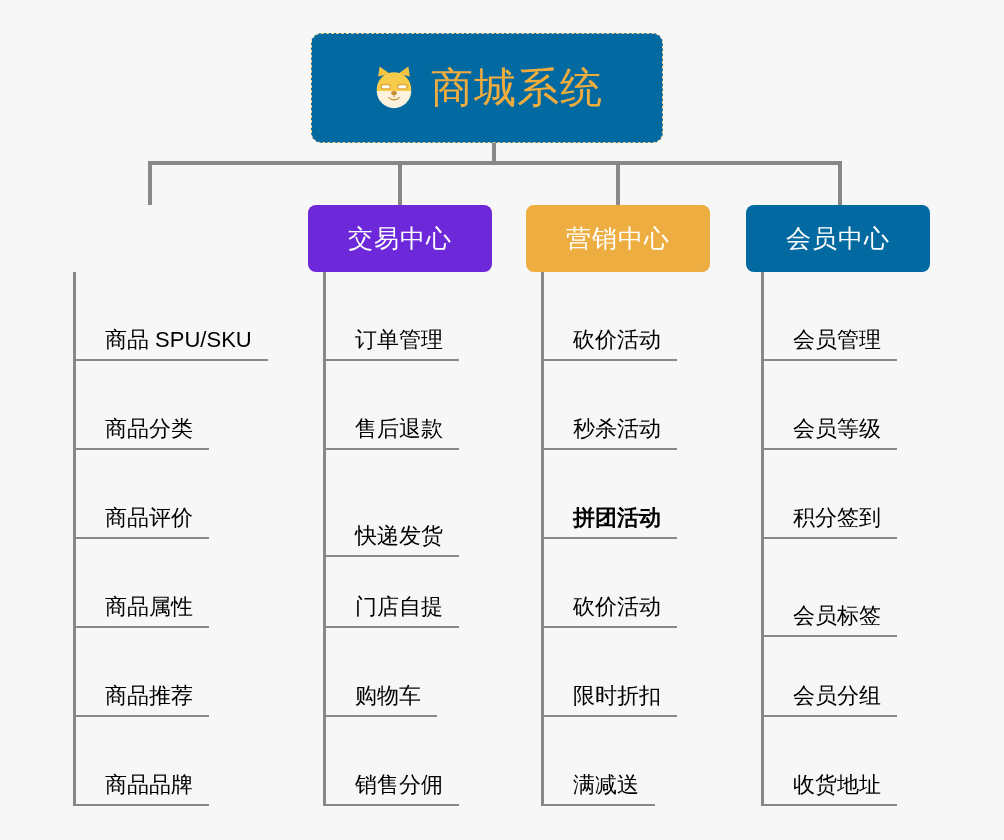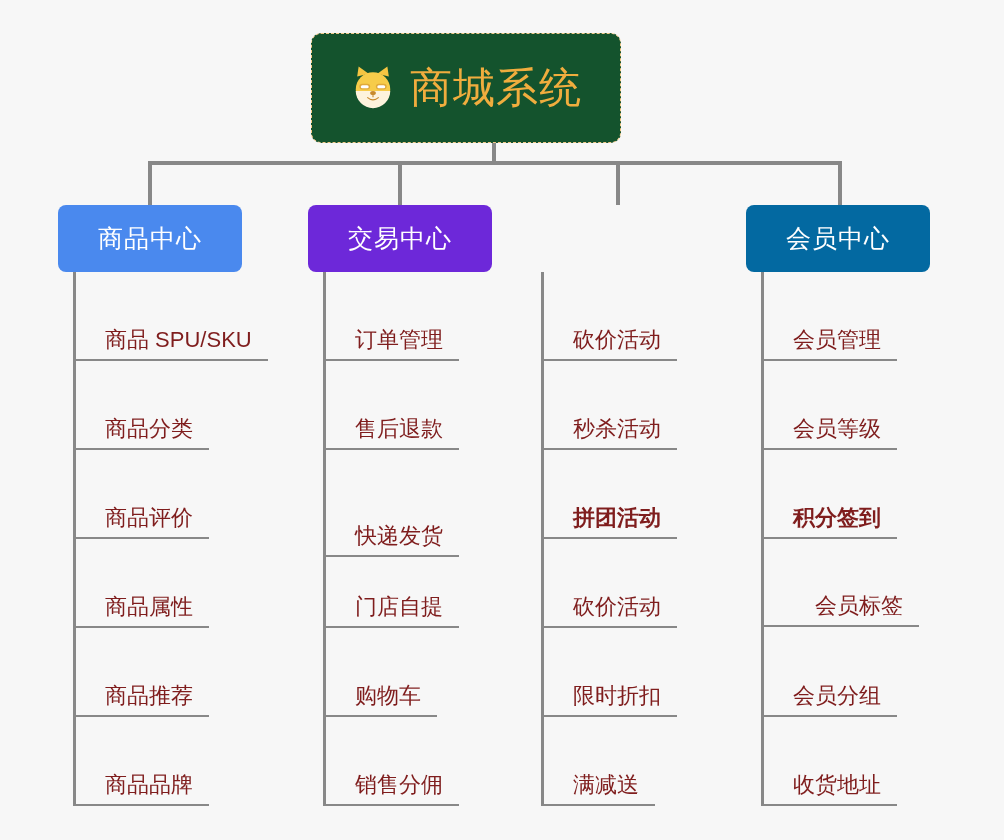--- a/index.html
+++ b/index.html
@@ -18,23 +18,23 @@
     position: relative;
     width: 1004px;
     height: 840px;
   }
 
   
   .root-node {
     position: absolute;
     left: 311px;
     top: 33px;
-    width: 310px;
+    width: 352px;
     height: 110px;
-    background: #14532d;
+    background: #0369a1;
     border: 1.5px dashed #f2c98a;
     border-radius: 10px;
     box-sizing: border-box;
     display: flex;
     align-items: center;
     justify-content: center;
     gap: 14px;
   }
   .root-emoji {
     width: 46px;
@@ -104,21 +104,21 @@
     position: absolute;
     left: 15px;
     height: 89px;
     box-sizing: border-box;
     display: flex;
     align-items: flex-end;
     border-bottom: 2px solid #888888;
   }
   .leaf-label {
     font-size: 22px;
-    color: #7f1d1d;
+    color: #000000;
     line-height: 1.2;
     padding: 0 16px 6px 32px;
     white-space: nowrap;
   }
 </style>
 </head>
 <body>
 
 <div id="chart">
 
@@ -148,26 +148,26 @@
     <span class="root-title">商城系统</span>
   </div>
 
   <div class="conn conn-stub"></div>
   <div class="conn conn-bus"></div>
   <div class="conn conn-drop" style="left:148px;"></div>
   <div class="conn conn-drop" style="left:398px;"></div>
   <div class="conn conn-drop" style="left:616px;"></div>
   <div class="conn conn-drop" style="left:838px;"></div>
 
-  <div class="cat-box" style="left: 58px; width: 184px; background-color: rgb(74, 137, 238);">
-    <span>商品中心</span>
-  </div>
   <div class="cat-box" style="left: 308px; width: 184px; background-color: #6d28d9;">
     <span>交易中心</span>
   </div>
+  <div class="cat-box" style="left: 526px; width: 184px; background-color: rgb(237, 173, 64);">
+    <span>营销中心</span>
+  </div>
   <div class="cat-box" style="left: 746px; width: 184px; background-color: #0369a1;">
     <span>会员中心</span>
   </div>
 
   <div class="leaf-col" style="left:58px;">
       <div class="leaf-spine" style="height: 534px;"></div>
       <div class="leaf-item" style="top: 0px;">
         <span class="leaf-label">商品 SPU/SKU</span>
       </div>
       <div class="leaf-item" style="top: 89px;">
@@ -229,24 +229,24 @@
       </div>
     </div>
   <div class="leaf-col" style="left:746px;">
       <div class="leaf-spine" style="height: 534px;"></div>
       <div class="leaf-item" style="top: 0px;">
         <span class="leaf-label">会员管理</span>
       </div>
       <div class="leaf-item" style="top: 89px;">
         <span class="leaf-label">会员等级</span>
       </div>
-      <div class="leaf-item" style="top: 178px; font-weight: bold;">
+      <div class="leaf-item" style="top: 178px;">
         <span class="leaf-label">积分签到</span>
       </div>
-      <div class="leaf-item" style="top: 266px; padding-left: 22px;">
+      <div class="leaf-item" style="top: 276px;">
         <span class="leaf-label">会员标签</span>
       </div>
       <div class="leaf-item" style="top: 356px;">
         <span class="leaf-label">会员分组</span>
       </div>
       <div class="leaf-item" style="top: 445px;">
         <span class="leaf-label">收货地址</span>
       </div>
     </div>
 

